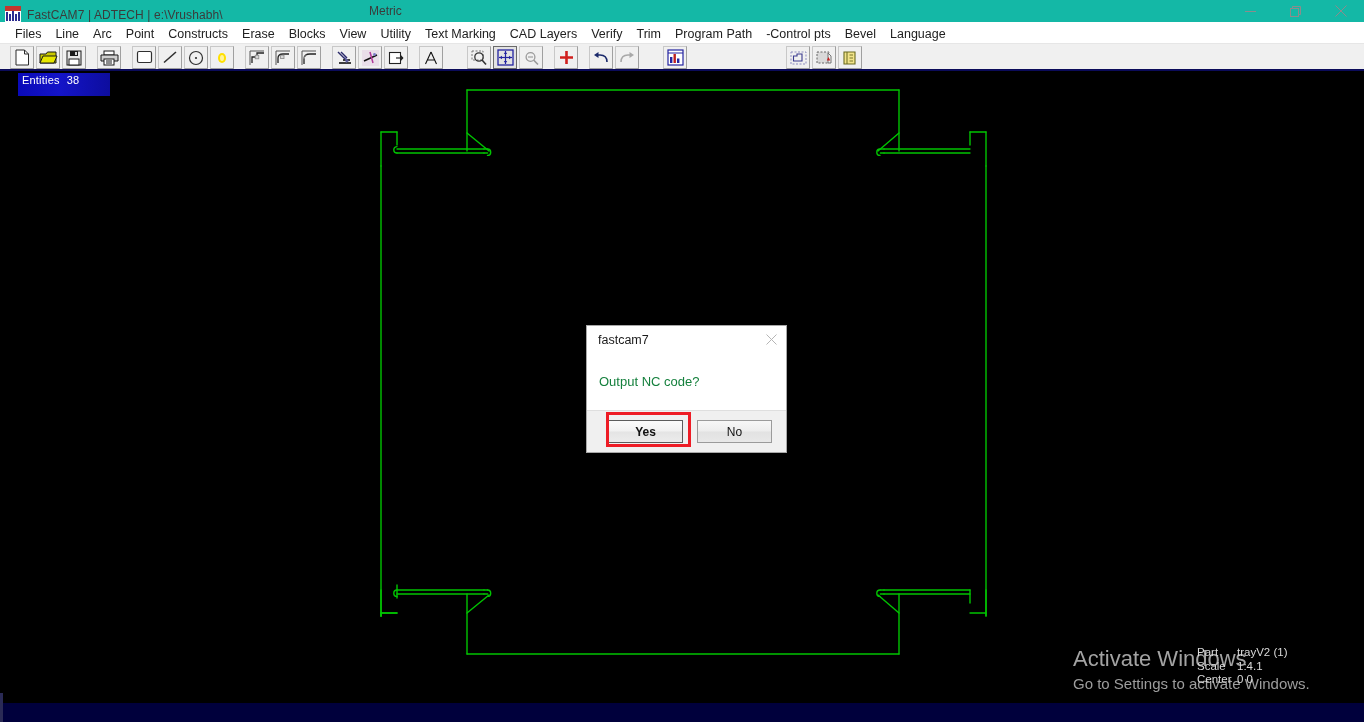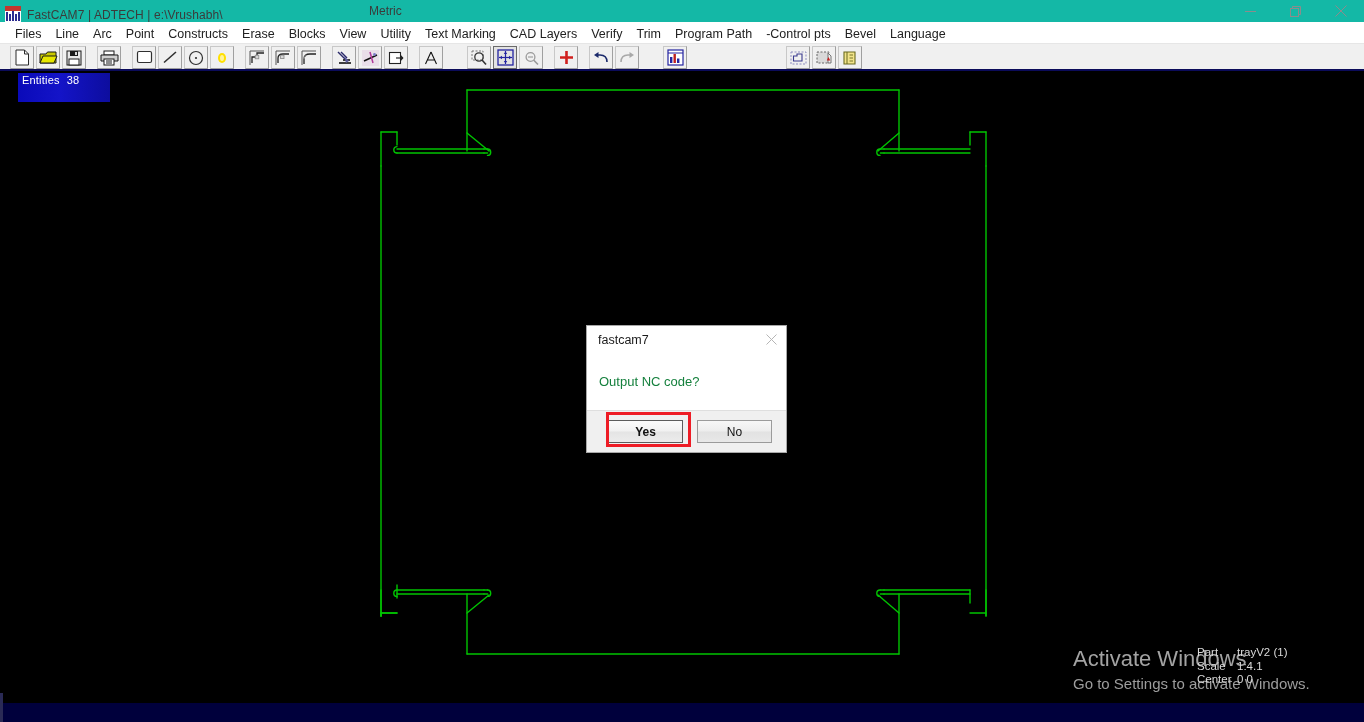--- a/index.html
+++ b/index.html
@@ -144,21 +144,21 @@
   .tb-gap { width: 9px; height: 1px; }
   .tb-gap-lg { width: 22px; height: 1px; }
   .tb-btn svg { display: block; }
 
   
   .entities {
     position: absolute;
     left: 18px;
     top: 73px;
     width: 92px;
-    height: 29px;
+    height: 23px;
     background: #0000b4;
     background: linear-gradient(to right, #0a0ab9 0%, #1414c8 45%, #0d0d9e 100%);
     color: #ffffff;
     font-size: 11px;
     line-height: 15px;
     padding-left: 4px;
     box-sizing: border-box;
     white-space: nowrap;
     letter-spacing: 0.2px;
   }

